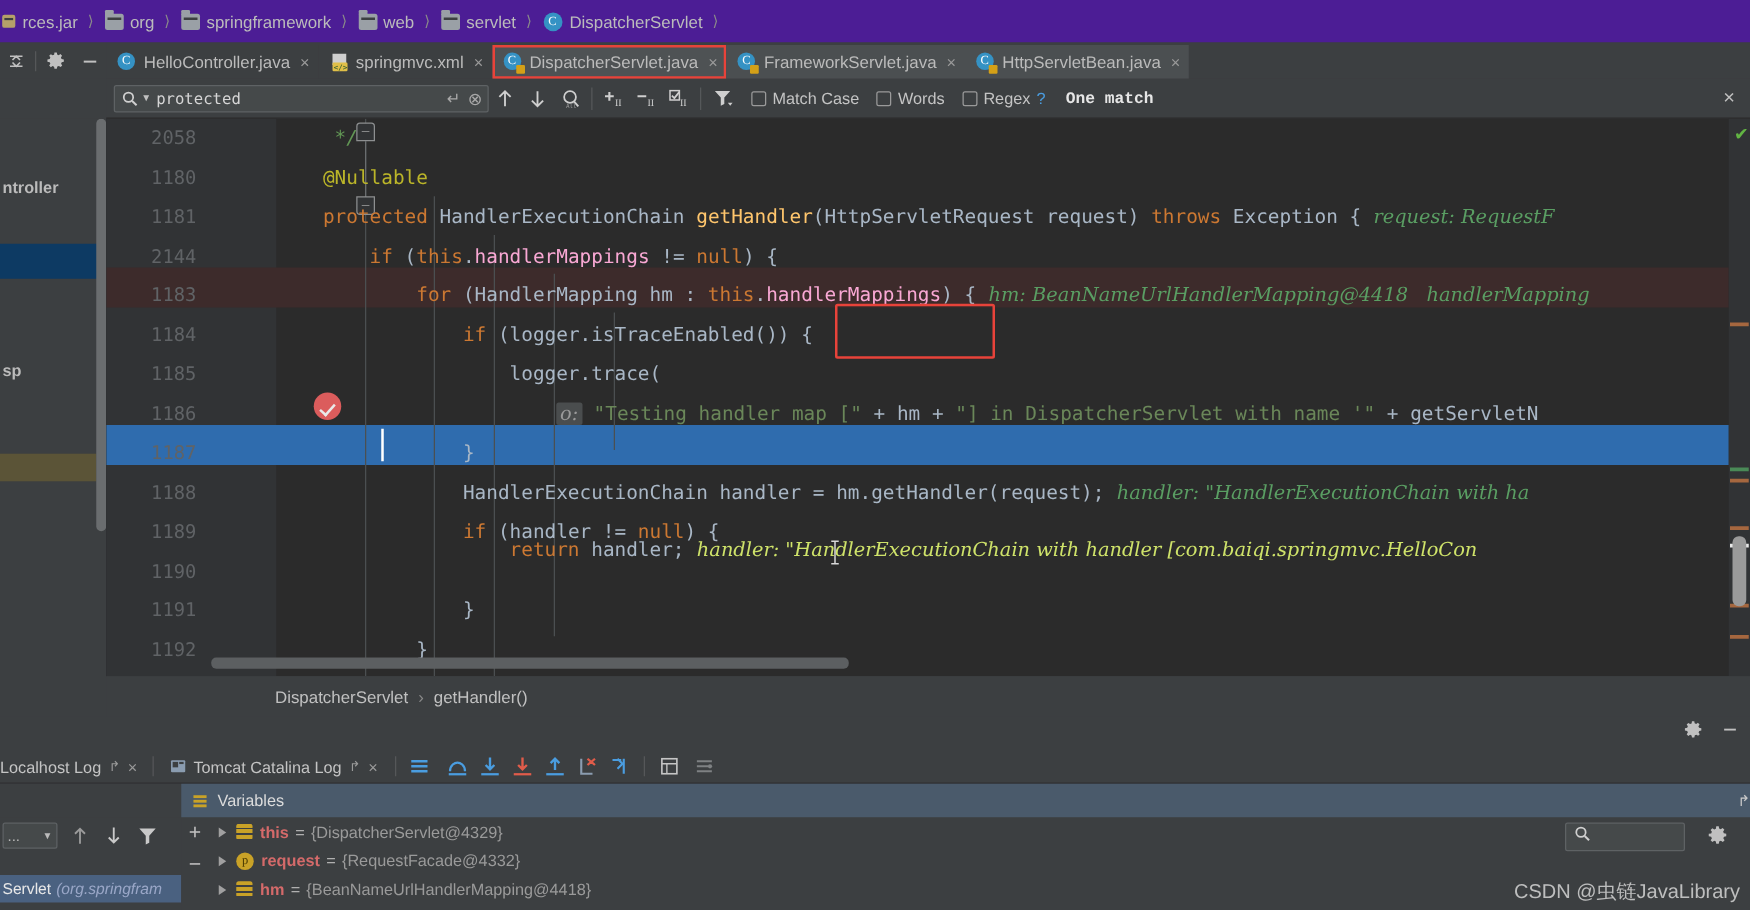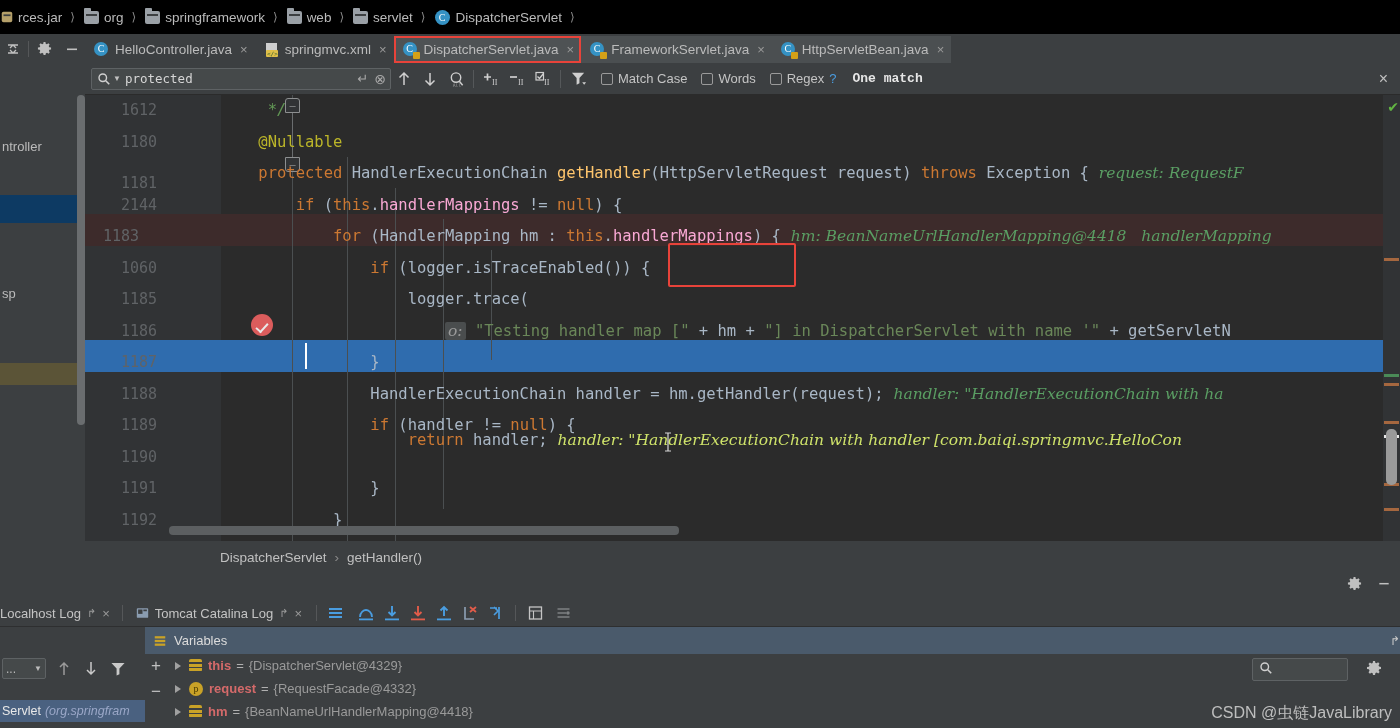--- a/index.html
+++ b/index.html
@@ -8,21 +8,21 @@
     background: #3c3f41;
     font-family: "Liberation Sans", sans-serif;
     overflow: hidden;
     color: #bbbbbb;
   }
   #app { position: relative; width: 1400px; height: 728px; }
 
   
   #nav-bar {
     position: absolute; left: 0; top: 0; width: 1400px; height: 34px;
-    background: #000000; display: flex; align-items: center;
+    background: #4c1d95; display: flex; align-items: center;
     font-size: 13.5px; color: #bbbbbb; overflow: hidden;
   }
   #nav-bar .crumb { display: flex; align-items: center; height: 22px; padding: 0 2px 0 4px; }
   #nav-bar .crumb .ctext { white-space: nowrap; }
   #nav-bar .sep { color: #8a8a8a; margin: 0 5px 0 6px; font-size: 12px; }
   .ico-folder {
     width: 15px; height: 13px; margin-right: 5px; position: relative; flex: 0 0 auto;
     background: #9aa0a6; border-radius: 1px 2px 2px 2px;
   }
   .ico-folder:after {
@@ -96,21 +96,21 @@
     background: #3c3f41; display: inline-block; margin-right: 5px; flex: 0 0 auto;
   }
   .cbl { display: flex; align-items: center; font-size: 13px; color: #c4c4c4; margin-right: 14px; }
   #match-count { font-size: 13px; font-weight: bold; color: #e6e6e6; font-family: Liberation Mono, monospace; }
 
   
   #project-pane {
     position: absolute; left: 0; top: 95px; width: 85px; height: 478px;
     background: #3c3f41; overflow: hidden; font-size: 13px; color: #bbbbbb;
   }
-  .pp-row { height: 22px; display: flex; align-items: center; padding-left: 2px; white-space: nowrap; }
+  .pp-row { height: 22px; display: flex; align-items: flex-end; padding-left: 2px; white-space: nowrap; font-weight: bold; }
   .pp-row.sel { background: #0d3a63; }
   .pp-row.hl { background: #5b5437; }
   #pp-scroll {
     position: absolute; right: 0; top: 0; width: 8px; height: 330px;
     background: #6a6d6f; border-radius: 4px;
   }
 
   
   #editor {
     position: absolute; left: 85px; top: 95px; width: 1315px; height: 446px;
@@ -467,31 +467,31 @@
 
     <div class="fold start" style="top:3px">–</div>
     <div class="fold-line" style="top:18px;height:50px"></div>
     <div class="fold end" style="top:62px;border-radius:0 0 3px 3px">–</div>
 
     <div id="breakpoint"></div>
 
     <div class="caret" style="left:220px;top:248px"></div>
 
     <div id="lines-host">
-        <div class="ln" style="top: 0px;">1612</div>
+        <div class="ln" style="top: 0px;">2058</div>
         <div class="code-line" style="top: 0px;"><span class="pln">    </span><span class="cmt"> */</span></div>
         <div class="ln" style="top: 31.5px;">1180</div>
         <div class="code-line" style="top: 31.5px;"><span class="pln">    </span><span class="anno">@Nullable</span></div>
-        <div class="ln" style="top: 73px;">1181</div>
+        <div class="ln" style="top: 63px;">1181</div>
         <div class="code-line" style="top: 63px;"><span class="pln">    </span><span class="kw">protected </span><span class="pln">HandlerExecutionChain </span><span class="mth">getHandler</span><span class="pln">(HttpServletRequest request) </span><span class="kw">throws </span><span class="pln">Exception {</span><span class="hint">  request: RequestF</span></div>
         <div class="ln" style="top: 94.5px;">2144</div>
         <div class="code-line" style="top: 94.5px;"><span class="pln">        </span><span class="kw">if </span><span class="pln">(</span><span class="kw">this</span><span class="pln">.</span><span class="fld">handlerMappings</span><span class="pln"> != </span><span class="kw">null</span><span class="pln">) {</span></div>
-        <div class="ln" style="top: 126px; text-align: center;">1183</div>
+        <div class="ln" style="top: 126px;">1183</div>
         <div class="code-line" style="top: 126px;"><span class="pln">            </span><span class="kw">for </span><span class="pln">(HandlerMapping hm : </span><span class="kw">this</span><span class="pln">.</span><span class="fld">handlerMappings</span><span class="pln">) {</span><span class="hint">  hm: BeanNameUrlHandlerMapping@4418   handlerMapping</span></div>
-        <div class="ln" style="top: 157.5px;">1060</div>
+        <div class="ln" style="top: 157.5px;">1184</div>
         <div class="code-line" style="top: 157.5px;"><span class="pln">                </span><span class="kw">if </span><span class="pln">(logger.isTraceEnabled()) {</span></div>
         <div class="ln" style="top: 189px;">1185</div>
         <div class="code-line" style="top: 189px;"><span class="pln">                    </span><span class="pln">logger.trace(</span></div>
         <div class="ln" style="top: 220.5px;">1186</div>
         <div class="code-line" style="top: 220.5px;"><span class="pln">                        </span><span class="pbadge">o:</span><span class="pln"> </span><span class="str">"Testing handler map ["</span><span class="pln"> + hm + </span><span class="str">"] in DispatcherServlet with name '"</span><span class="pln"> + getServletN</span></div>
         <div class="ln" style="top: 252px;">1187</div>
         <div class="code-line" style="top: 252px;"><span class="pln">                </span><span class="pln">}</span></div>
         <div class="ln" style="top: 283.5px;">1188</div>
         <div class="code-line" style="top: 283.5px;"><span class="pln">                </span><span class="pln">HandlerExecutionChain handler = hm.getHandler(request);</span><span class="hint">  handler: "HandlerExecutionChain with ha</span></div>
         <div class="ln" style="top: 315px;">1189</div>

